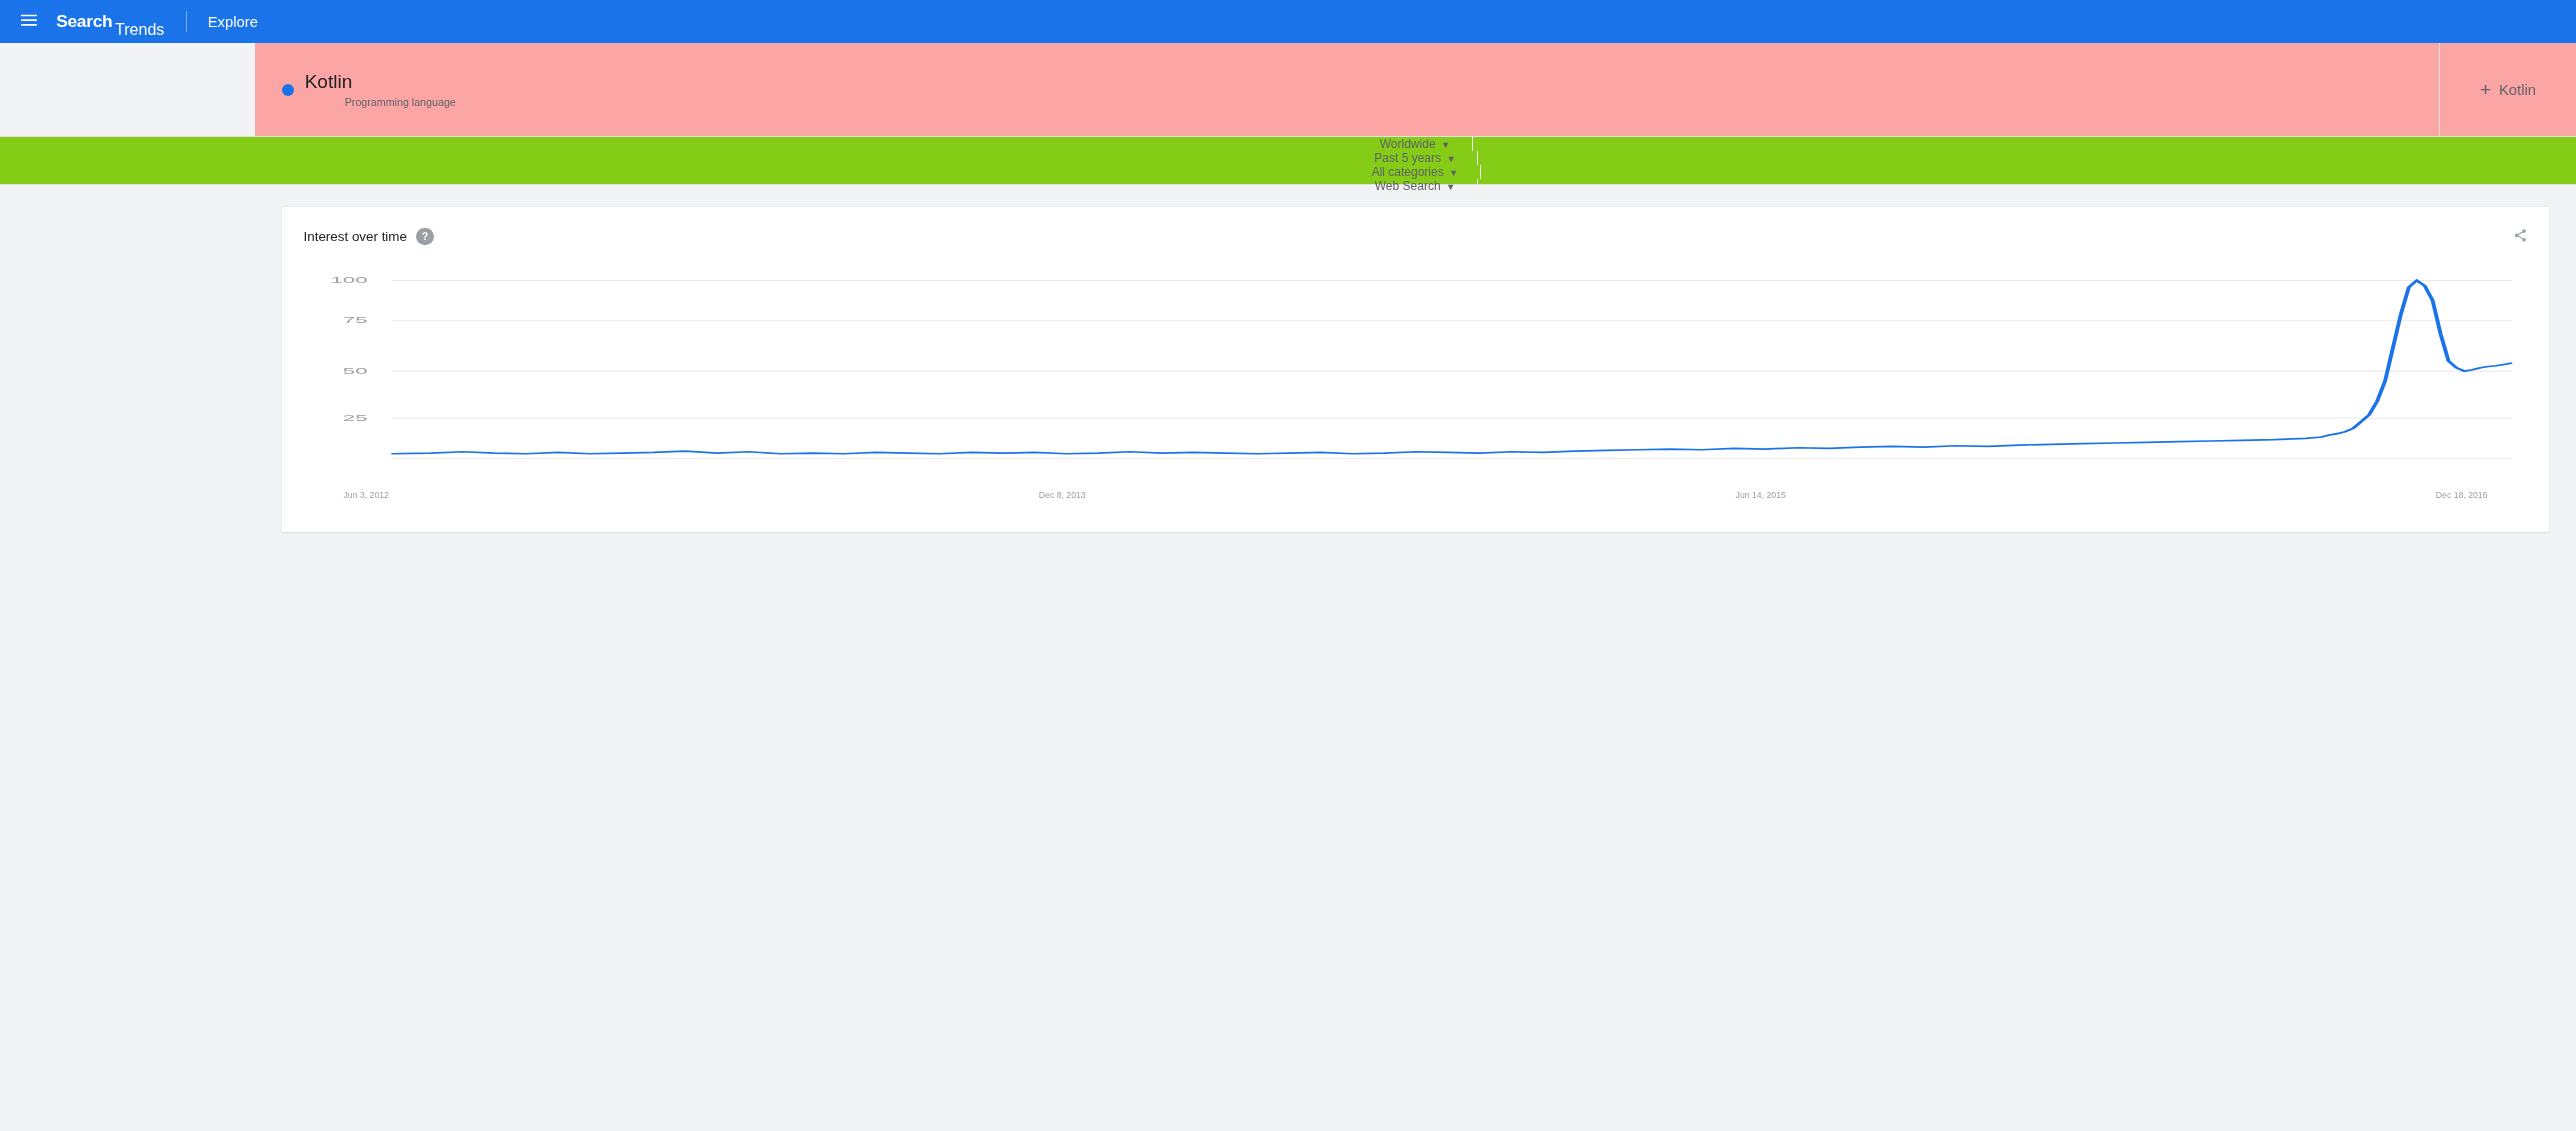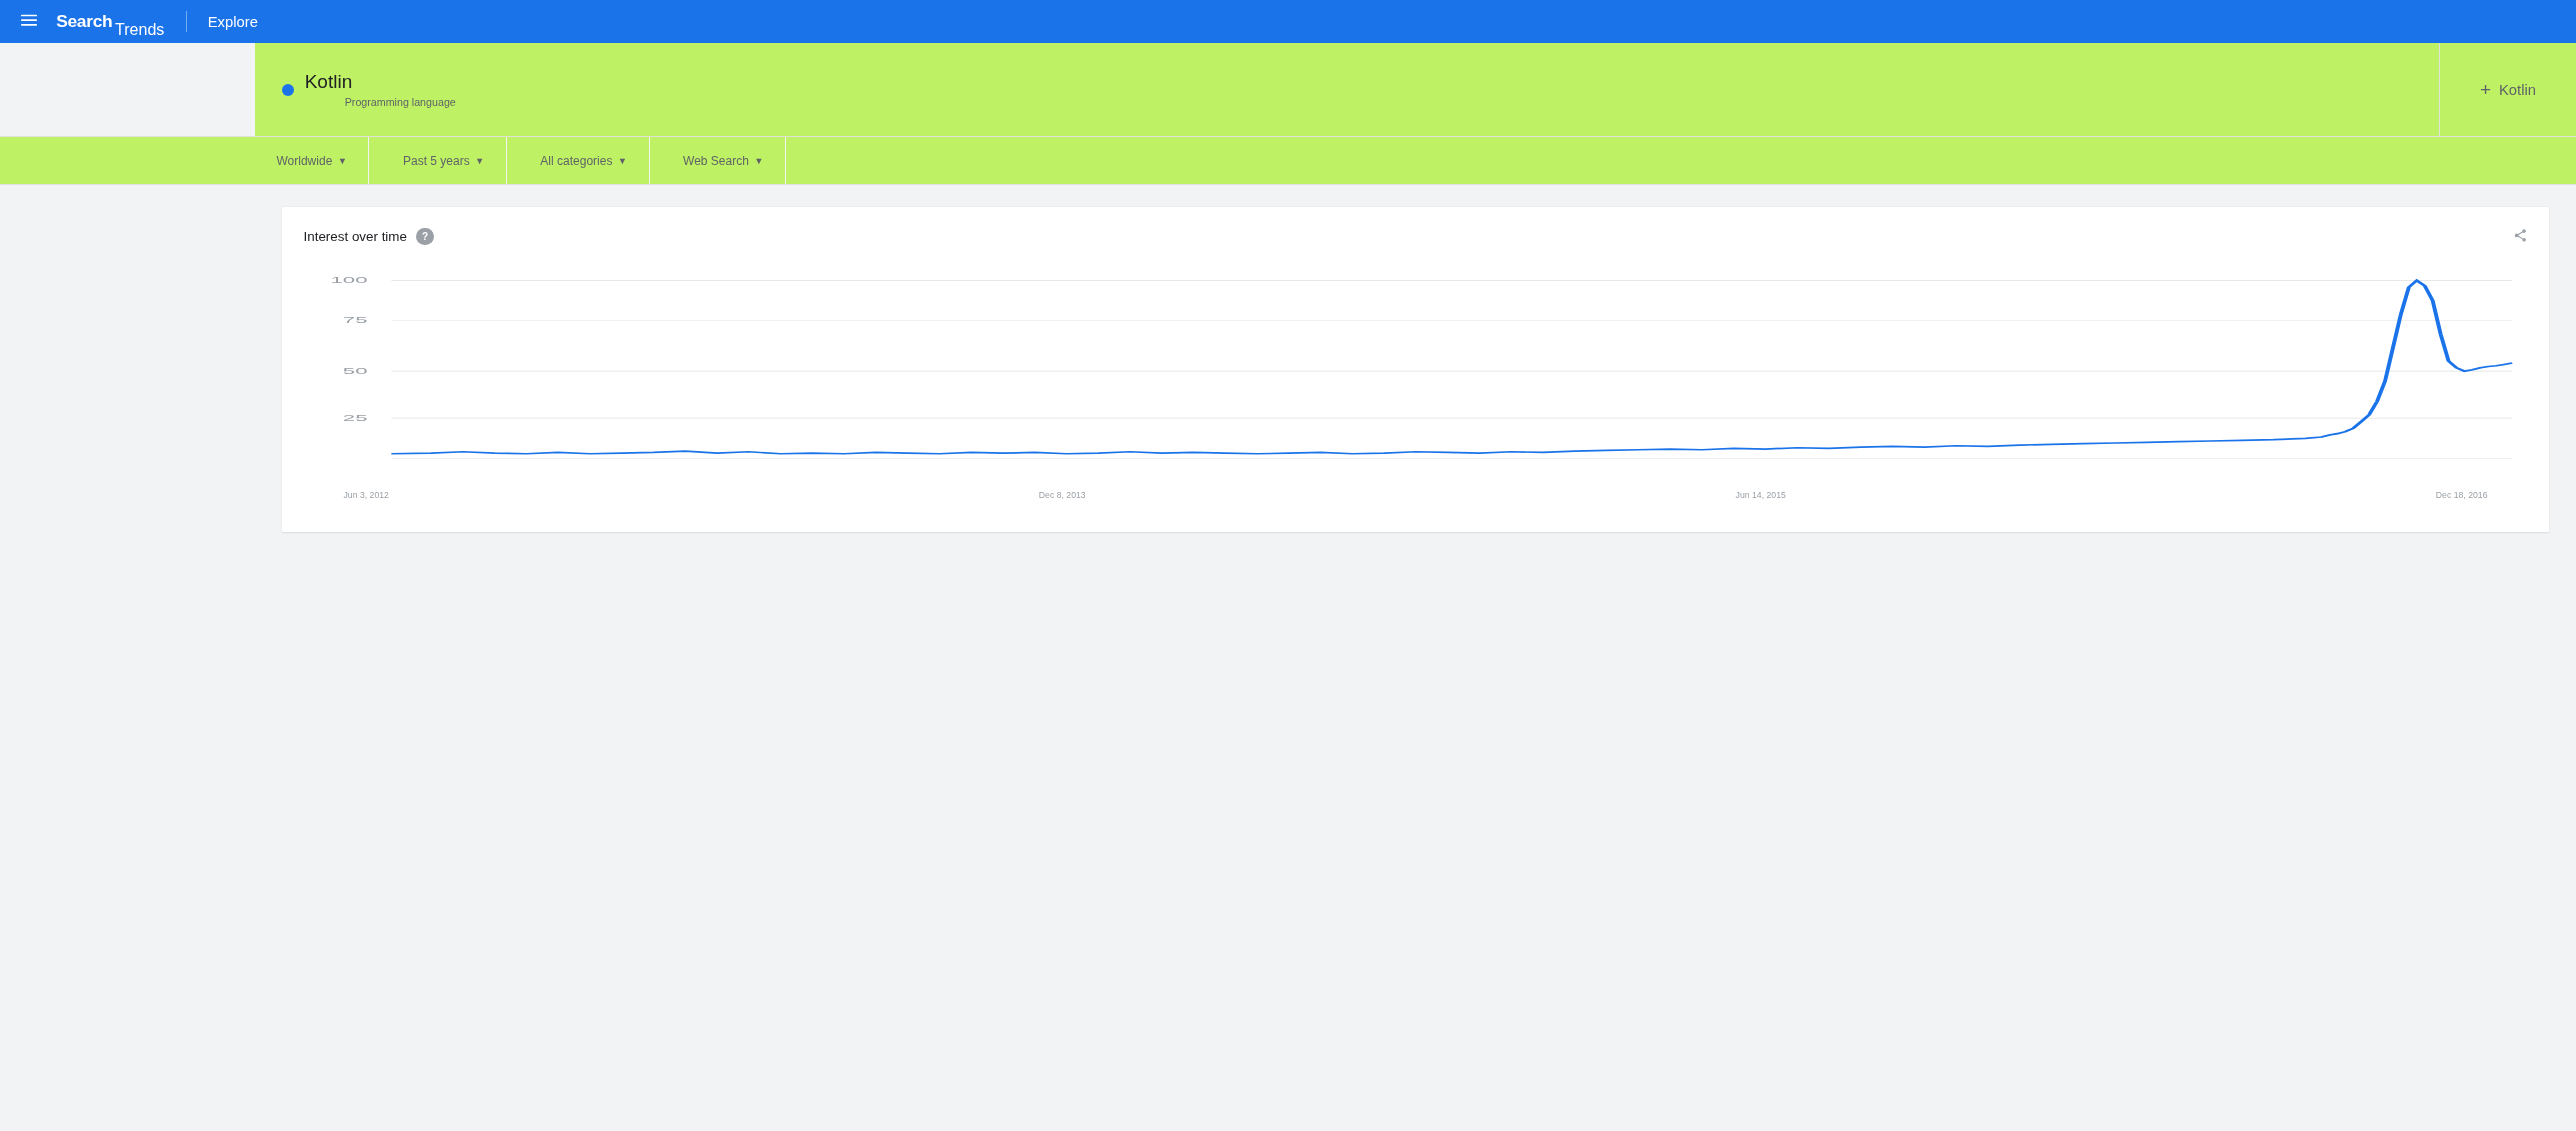--- a/index.html
+++ b/index.html
@@ -44,21 +44,21 @@
       margin: 0 8px;
     }
     .header-explore {
       font-size: 14.8px;
       font-weight: 400;
       color: white;
     }
 
     
     .search-area {
-      background: #bef264;
+      background: #fca5a5;
       padding: 0 0 0 0;
       display: flex;
       align-items: stretch;
       min-height: 94px;
       border-bottom: 0.7px solid #e0e0e0;
     }
     .search-left {
       width: 255px;
       min-width: 255px;
       background: #f1f3f4;
@@ -106,27 +106,28 @@
       color: #5f6368;
       margin-right: 8px;
     }
     .compare-label {
       font-size: 14.8px;
       color: #5f6368;
     }
 
     
     .filters-bar {
-      background: #bef264;
+      background: #84cc16;
       padding: 0 0 0 255px;
       display: flex;
       align-items: center;
       height: 48px;
       border-bottom: 0.7px solid #e0e0e0;
-      gap: 12px;
+      gap: 0;
+      flex-direction: column;
     }
     .filter-item {
       display: flex;
       align-items: center;
       gap: 5.4px;
       padding: 0 21.5px;
       height: 100%;
       cursor: pointer;
       color: #5f6368;
       font-size: 12px;

